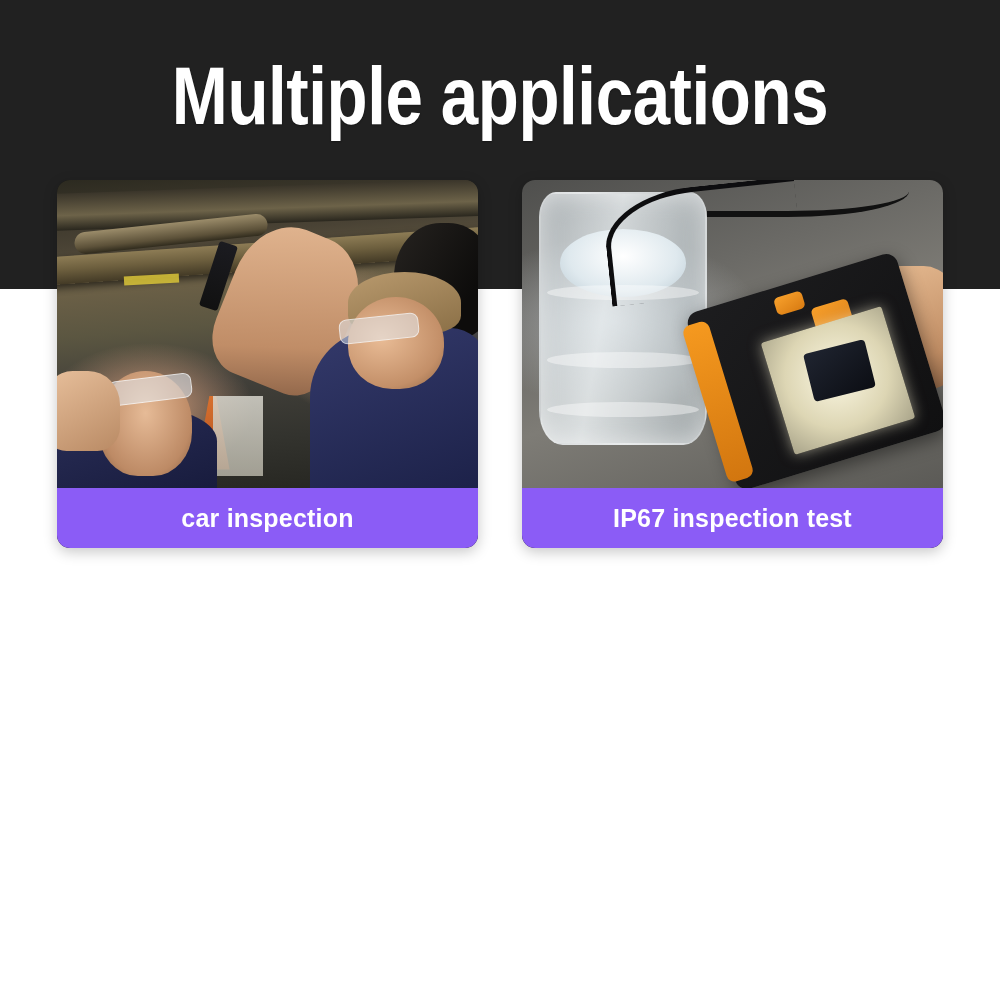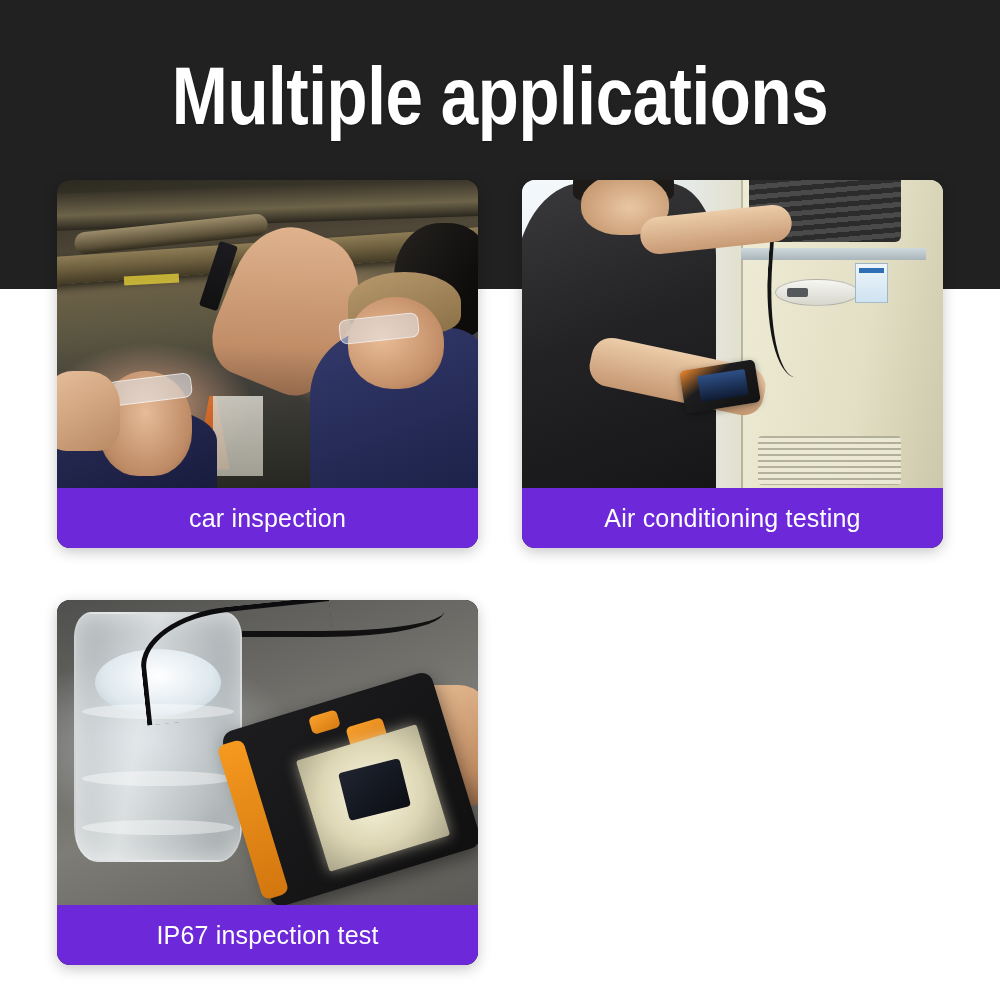--- a/index.html
+++ b/index.html
@@ -48,25 +48,25 @@
     overflow:hidden;
     box-shadow:0 4px 14px rgba(0,0,0,0.22);
     background:#111;
   }
   .card-photo {
     position:absolute; left:0; top:0; right:0; bottom:60px;
     overflow:hidden;
   }
   .card-label {
     position:absolute; left:0; right:0; bottom:0; height:60px;
-    background:#6d28d9;
+    background:#8b5cf6;
     color:#ffffff;
     display:flex; align-items:center; justify-content:center;
     font-size:25px;
-    font-weight:400;
+    font-weight:700;
     letter-spacing:0.2px;
     z-index:5;
   }
 
   
   .ph-car {
     width:100%; height:100%;
     background:
       radial-gradient(ellipse 40% 34% at 22% 74%, rgba(214,160,126,.95) 0%, rgba(176,120,90,0) 62%),
       radial-gradient(ellipse 34% 40% at 70% 52%, rgba(226,176,140,.92) 0%, rgba(196,140,104,0) 60%),
@@ -433,41 +433,20 @@
         <div class="shirt-l"></div>
         <div class="head-l"></div>
         <div class="goggle-l"></div>
         <div class="hand-l"></div>
       </div>
     </div>
     <div class="card-label">car inspection</div>
   </div>
 
 
-  <div class="app-card">
-    <div class="card-photo">
-      <div class="ph-ac">
-        <div class="wall"></div>
-        <div class="unit"></div>
-        <div class="vent"></div>
-        <div class="bar"></div>
-        <div class="ctl"></div>
-        <div class="sticker"></div>
-        <div class="grille"></div>
-        <div class="wire"></div>
-        <div class="person"></div>
-        <div class="hair"></div>
-        <div class="head"></div>
-        <div class="arm-up"></div>
-        <div class="arm-dn"></div>
-        <div class="dev"></div>
-      </div>
-    </div>
-    <div class="card-label">Air conditioning testing</div>
-  </div>
 
   <div class="app-card">
     <div class="card-photo">
       <div class="ph-ip">
         <div class="jar"></div>
         <div class="water"></div>
         <div class="ring1"></div>
         <div class="ring2"></div>
         <div class="ring3"></div>
         <div class="cordtop"></div>

